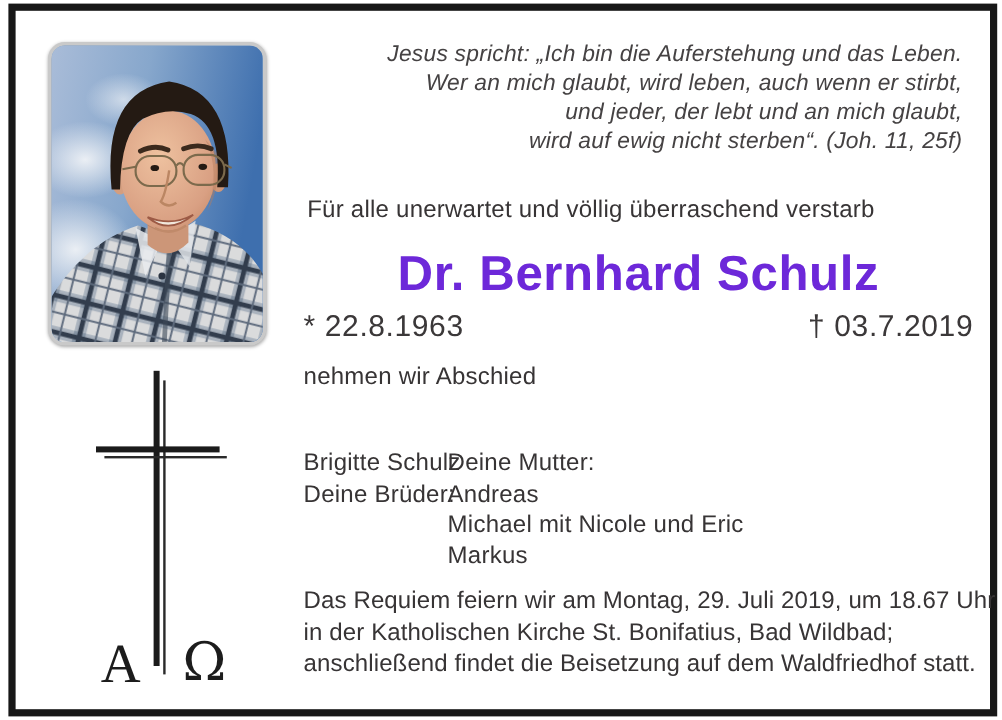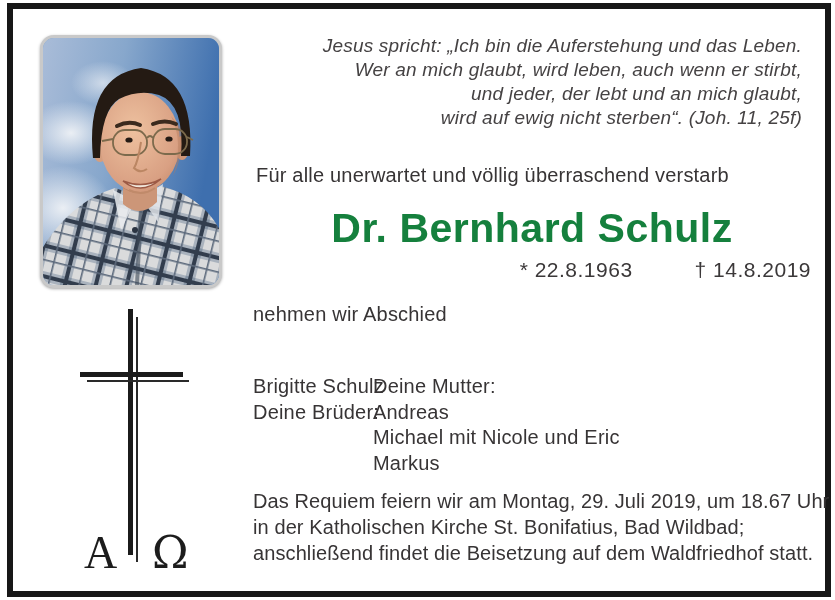--- a/index.html
+++ b/index.html
@@ -14,24 +14,24 @@
   .photo svg{display:block;width:100%;height:100%;}
 
   
   .quote{position:absolute;top:34px;right:33px;text-align:right;font-style:italic;
          font-size:19px;line-height:24px;color:#454243;letter-spacing:.2px;}
   .quote div{white-space:nowrap;}
 
   .announce{position:absolute;left:256px;top:164px;font-size:20px;letter-spacing:.2px;white-space:nowrap;}
 
   .name{position:absolute;left:253px;top:205px;width:558px;text-align:center;
-        font-size:41px;font-weight:bold;color:#15803d;letter-spacing:.5px;white-space:nowrap;}
+        font-size:41px;font-weight:bold;color:#6d28d9;letter-spacing:.5px;white-space:nowrap;}
 
-  .dates{position:absolute;left:253px;top:258px;width:558px;display:flex;justify-content:flex-end;gap:62px;
-         font-size:21px;color:#3b3839;letter-spacing:.5px;}
+  .dates{position:absolute;left:253px;top:258px;width:558px;display:flex;justify-content:space-between;gap:94px;
+         font-size:25px;color:#3b3839;letter-spacing:.5px;}
 
   .farewell{position:absolute;left:253px;top:302px;font-size:20px;line-height:25.5px;letter-spacing:.2px;}
   .farewell div{white-space:nowrap;}
 
   .mourners{position:absolute;left:253px;top:374px;display:grid;grid-template-columns:120px auto;
             font-size:20px;line-height:25.5px;letter-spacing:.2px;}
   .mourners div{white-space:nowrap;}
 
   .service{position:absolute;left:253px;top:488px;font-size:20px;line-height:26px;letter-spacing:.1px;}
   .service div{white-space:nowrap;}
@@ -130,21 +130,21 @@
     <div>und jeder, der lebt und an mich glaubt,</div>
     <div>wird auf ewig nicht sterben“. (Joh. 11, 25f)</div>
   </div>
 
   <div class="announce">Für alle unerwartet und völlig überraschend verstarb</div>
 
   <div class="name">Dr. Bernhard Schulz</div>
 
   <div class="dates">
     <span>* 22.8.1963</span>
-    <span>† 14.8.2019</span>
+    <span>† 03.7.2019</span>
   </div>
 
   <div class="farewell">
     <div>nehmen wir Abschied</div>
   </div>
 
   <div class="mourners">
     <div>Brigitte Schulz</div>
     <div>Deine Mutter:</div>
     <div>Deine Brüder:</div>

